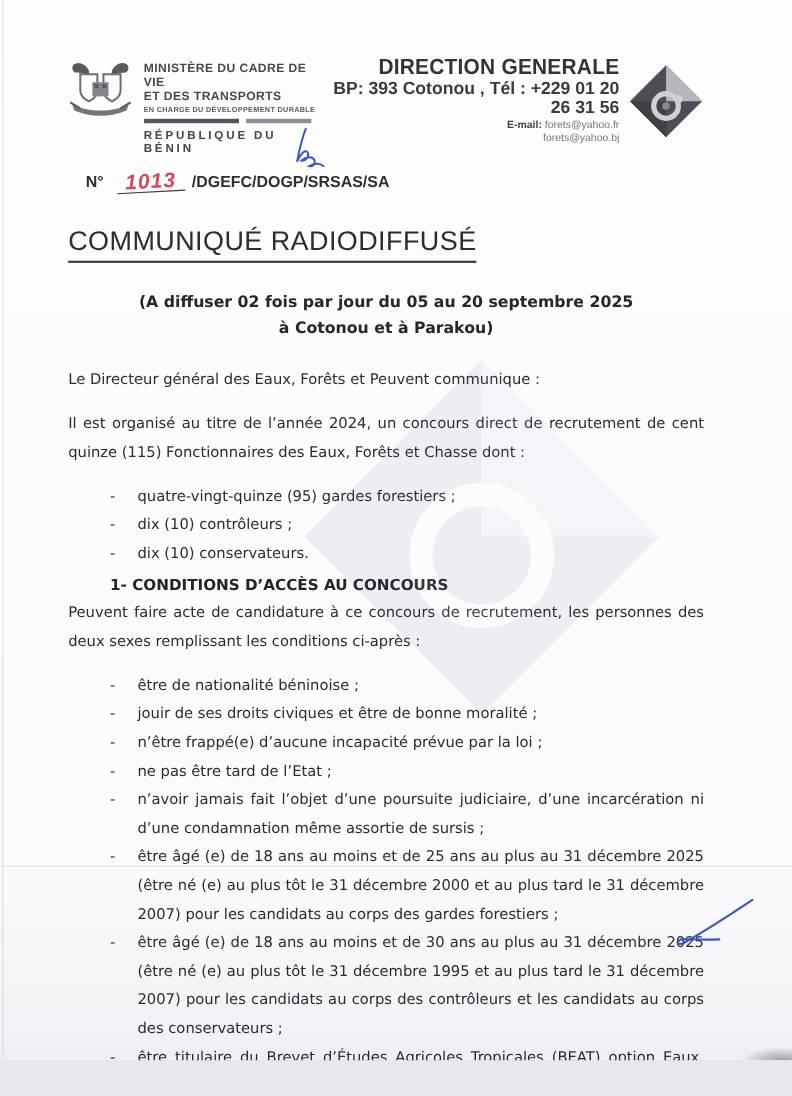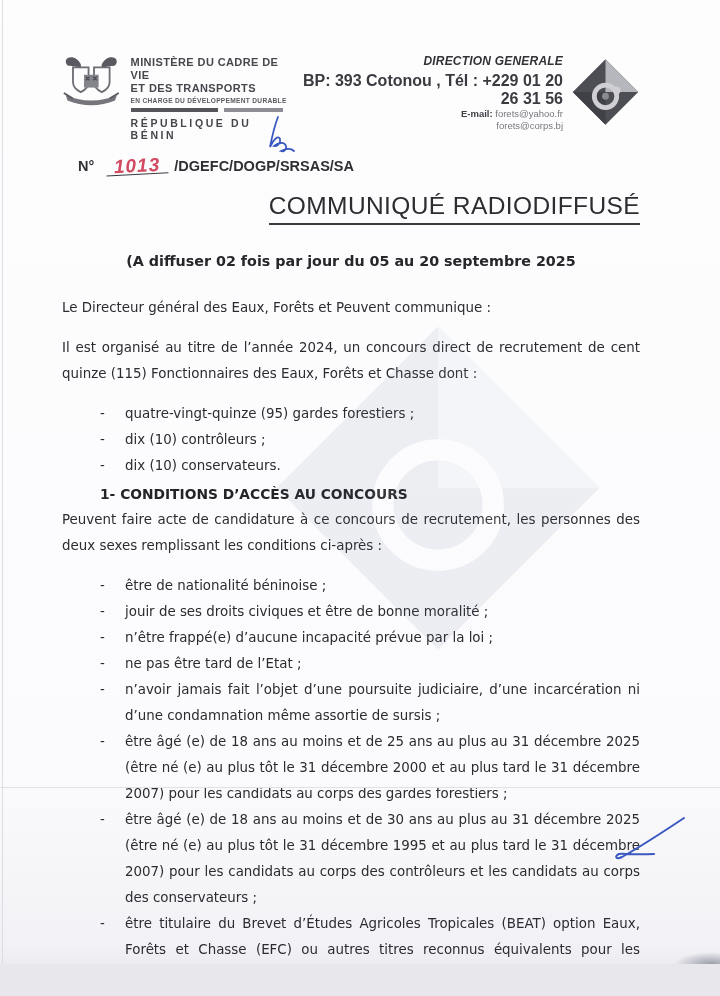--- a/index.html
+++ b/index.html
@@ -19,34 +19,34 @@
   .header{display:flex;justify-content:space-between;align-items:flex-start;position:relative;}
   .header-left{display:flex;gap:10px;align-items:flex-start;}
   .ministry-text{padding-top:4px;font-family:"Liberation Sans",sans-serif;}
   .min-l1,.min-l2{font-size:11px;font-weight:bold;letter-spacing:.4px;color:#47474d;line-height:13px;}
   .min-l3{font-size:6.6px;font-weight:bold;letter-spacing:.3px;color:#5a5a61;margin-top:2px;}
   .sep-bar{height:4px;width:152px;margin:4px 0 5px 0;
     background:linear-gradient(90deg,#55555c 0 57%,#fdfdfe 57% 61%,#8d8d95 61% 100%);}
   .min-country{font-size:10.5px;font-weight:bold;letter-spacing:2.6px;color:#45454b;}
   .header-right{display:flex;gap:8px;align-items:flex-start;}
   .direction-text{text-align:right;font-family:"Liberation Sans",sans-serif;padding-top:2px;}
-  .dir-l1,.dir-l2{font-size:12px;font-weight:bold;letter-spacing:.2px;color:#323237;line-height:15.5px;transform:scaleY(1.05);font-style:italic;}
+  .dir-l1,.dir-l2{font-size:19px;font-weight:bold;letter-spacing:.2px;color:#323237;line-height:15.5px;transform:scaleY(1.05);}
   .dir-bp{font-size:16px;font-weight:bold;color:#3a3a40;margin-top:2px;}
   .dir-email{font-size:9.5px;color:#77777e;line-height:12px;}
   .dir-email b{color:#3f3f45;}
   
   .ref-line{margin-top:16px;position:relative;font-family:"Liberation Sans",sans-serif;
     font-size:14.5px;font-weight:bold;color:#2e2e33;padding-left:16px;}
   .ref-number{display:inline-block;min-width:62px;border-bottom:1.6px solid #3a3a40;
     text-align:center;margin:0 2px 0 8px;
     color:#d14a60;font-size:19px;font-style:italic;font-weight:bold;
     transform:rotate(-3deg) translateY(1px);letter-spacing:1px;line-height:16px;}
   .paraph-svg{position:absolute;left:196px;top:-44px;}
   
-  .title{margin-top:18px;text-align:right;font-family:"Liberation Sans",sans-serif;}
+  .title{margin-top:32px;text-align:left;font-family:"Liberation Sans",sans-serif;}
   .title span{display:inline-block;font-size:24.5px;letter-spacing:.4px;color:#2c2c31;
     border-bottom:2px solid #3a3a40;padding-bottom:3px;}
   .subtitle{margin-top:24px;text-align:center;font-weight:bold;font-size:14.3px;line-height:24px;color:#26262b;}
   
   .body-text{margin-top:22px;font-size:13.4px;line-height:26px;color:#2b2b30;}
   .para{text-align:justify;margin:0 0 14px 0;}
   .plain{margin:0 0 14px 0;}
   .doc-list{margin:0 0 0 38px;}
   .li{display:flex;}
   .li .dash{width:25px;flex:0 0 25px;}
@@ -95,21 +95,21 @@
 
     <div class="header-right">
       <div class="direction-text">
         <div class="dir-l1">DIRECTION GENERALE</div>
         <div class="dir-bp">BP: 393 Cotonou , Tél : +229 01 20 26 31 56</div>
         <div class="dir-email">
           <b>E-mail:</b>
           <span>forets@yahoo.fr</span>
         </div>
         <div class="dir-email">
-          <span>forets@corps.bj</span>
+          <span>forets@yahoo.bj</span>
         </div>
       </div>
       <svg width="82" height="80" viewBox="0 0 80 80">
         <polygon points="40,2 78,40 40,78 2,40" fill="#4d4d54"></polygon>
         <polygon points="40,2 78,40 40,40" fill="#b6b7bd"></polygon>
         <polygon points="2,40 40,40 40,78" fill="#404047"></polygon>
         <circle cx="40" cy="45" r="13" fill="none" stroke="#cfcfd4" stroke-width="5.5"></circle>
         <circle cx="53" cy="38" r="4.5" fill="#cfcfd4"></circle>
         <circle cx="40" cy="45" r="4" fill="#8a8a92"></circle>
       </svg>
@@ -123,20 +123,21 @@
     <span>N°</span>
     <span class="ref-number">1013</span>
     <span>/DGEFC/DOGP/SRSAS/SA</span>
   </div>
 
   <div class="title">
     <span>COMMUNIQUÉ RADIODIFFUSÉ</span>
   </div>
   <div class="subtitle">
     <div>(A diffuser 02 fois par jour du 05 au 20 septembre 2025</div>
+    <div>à Cotonou et à Parakou)</div>
   </div>
 
   <div class="body-text">
     <p class="plain">Le Directeur général des Eaux, Forêts et Peuvent communique :</p>
     <p class="para">Il est organisé au titre de l’année 2024, un concours direct de recrutement de cent quinze (115) Fonctionnaires des Eaux, Forêts et Chasse dont :</p>
 
     <div class="doc-list mb0">
       <div class="li">
         <span class="dash">-</span>
         <span class="li-text">quatre-vingt-quinze (95) gardes forestiers ;</span>

